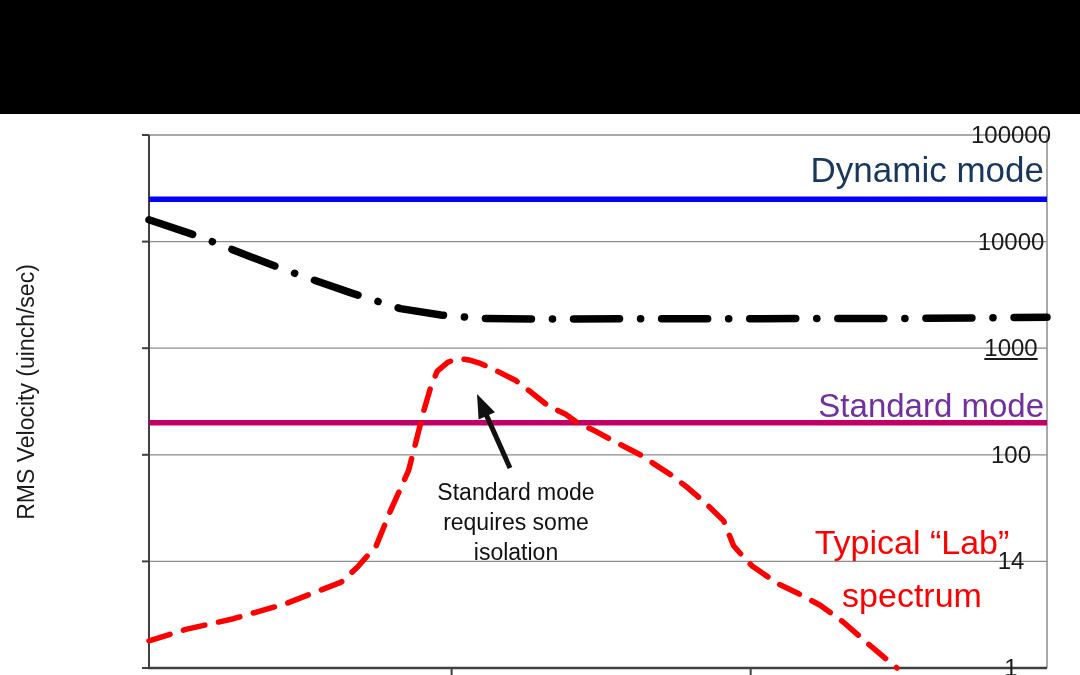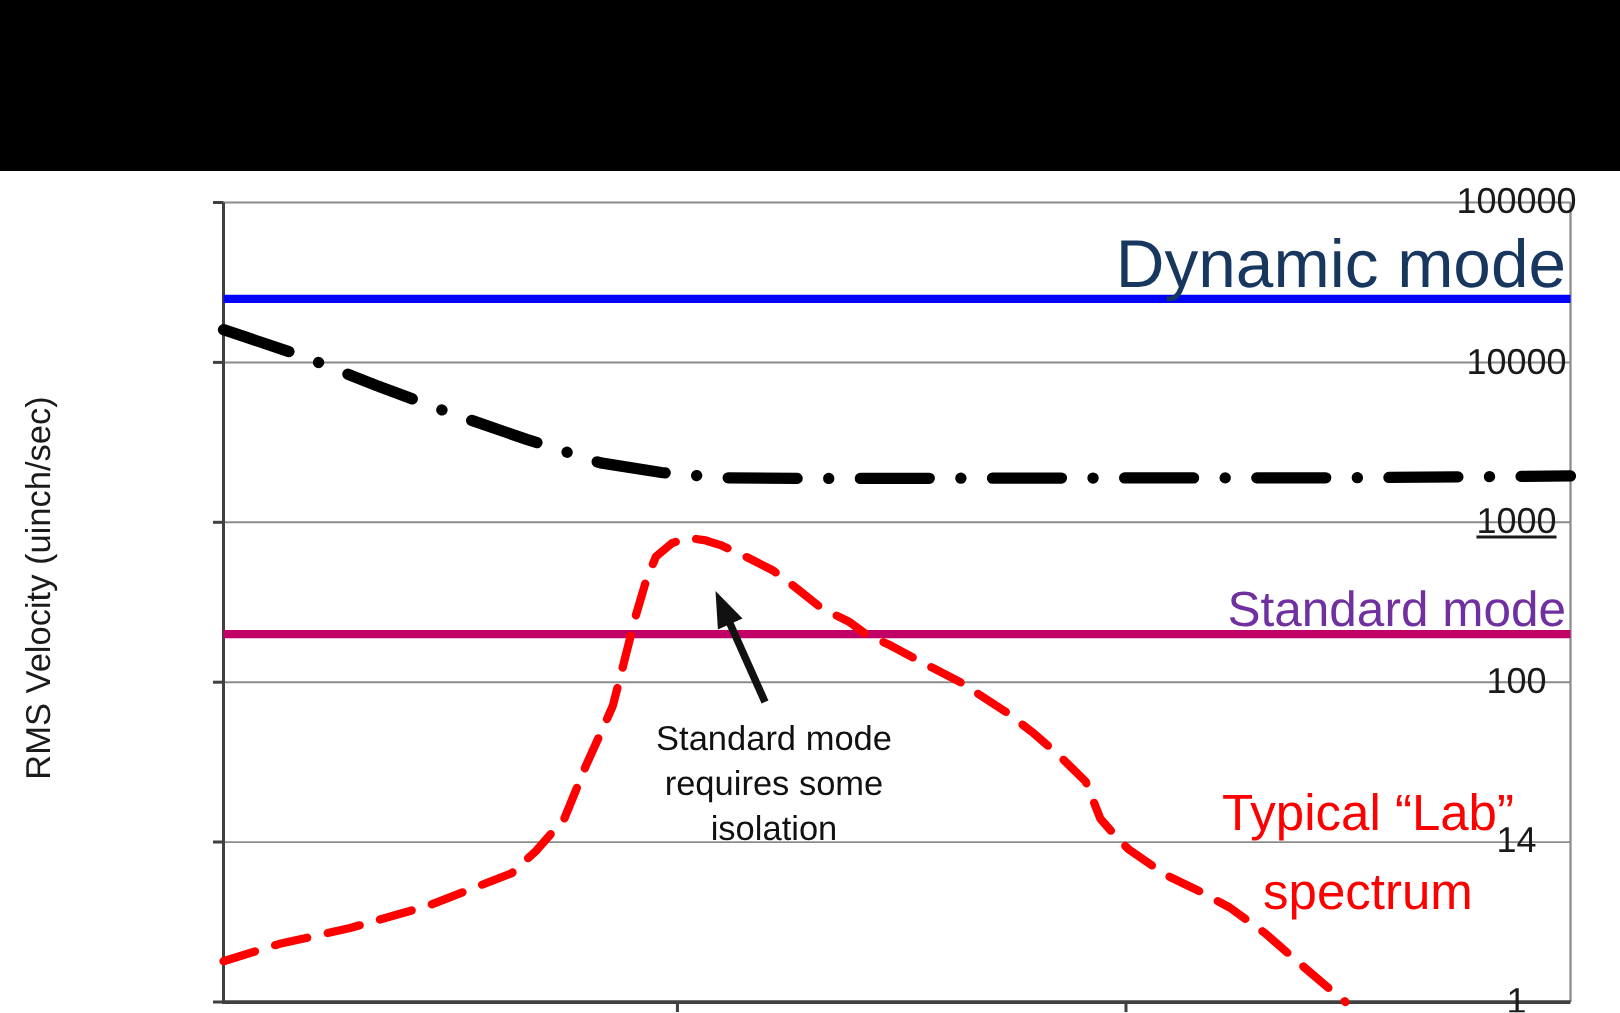--- a/index.html
+++ b/index.html
@@ -4,21 +4,21 @@
 <style>
   html,body{margin:0;padding:0;background:#fff;}
   .screen{position:relative;width:1080px;height:675px;overflow:hidden;background:#ffffff;
           font-family:"Liberation Sans",sans-serif;}
   .topbar{position:absolute;left:0;top:0;width:1080px;height:114px;background:#000;}
   svg{position:absolute;left:0;top:0;}
   .ylabel{position:absolute;left:26px;top:392px;transform:translate(-50%,-50%) rotate(-90deg);
           white-space:nowrap;font-size:23px;color:#1a1a1a;}
   .ytick{position:absolute;right:0;width:138px;text-align:center;font-size:24px;color:#1a1a1a;height:28px;}
   .ann{position:absolute;white-space:pre-line;}
-  .ann-dynamic{top:150px;right:36px;font-size:45px;color:#17375E;}
+  .ann-dynamic{top:150px;right:36px;font-size:35px;color:#17375E;}
   .ann-env{top:205px;left:240px;width:666px;text-align:center;font-size:23px;color:#111;}
   .ann-vca{top:272px;left:700px;width:360px;text-align:center;font-size:34px;color:#000;}
   .ann-std{top:387px;right:36px;font-size:33px;color:#7030A0;}
   .ann-iso{top:477px;left:366px;width:300px;text-align:center;font-size:23px;line-height:30px;color:#111;}
   .ann-lab{top:516px;left:762px;width:300px;text-align:center;font-size:34px;line-height:53px;color:#FF0000;}
 </style>
 </head>
 <body>
 
 <div class="screen">

